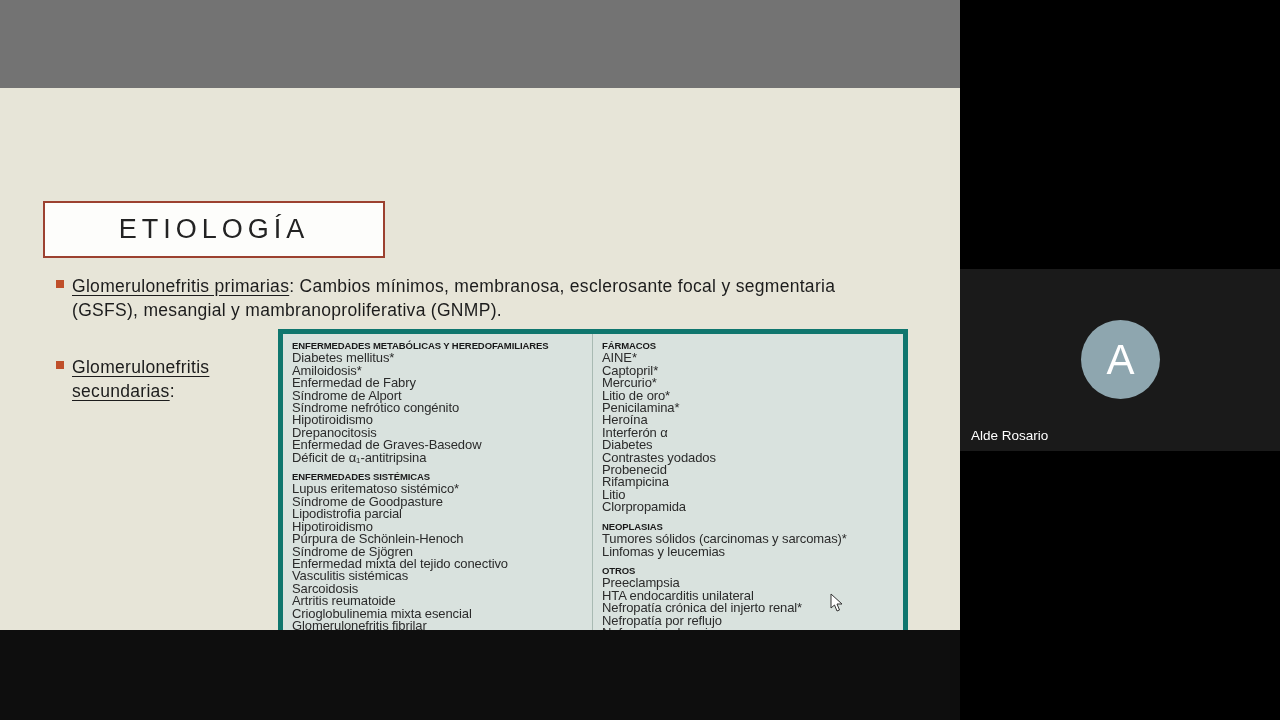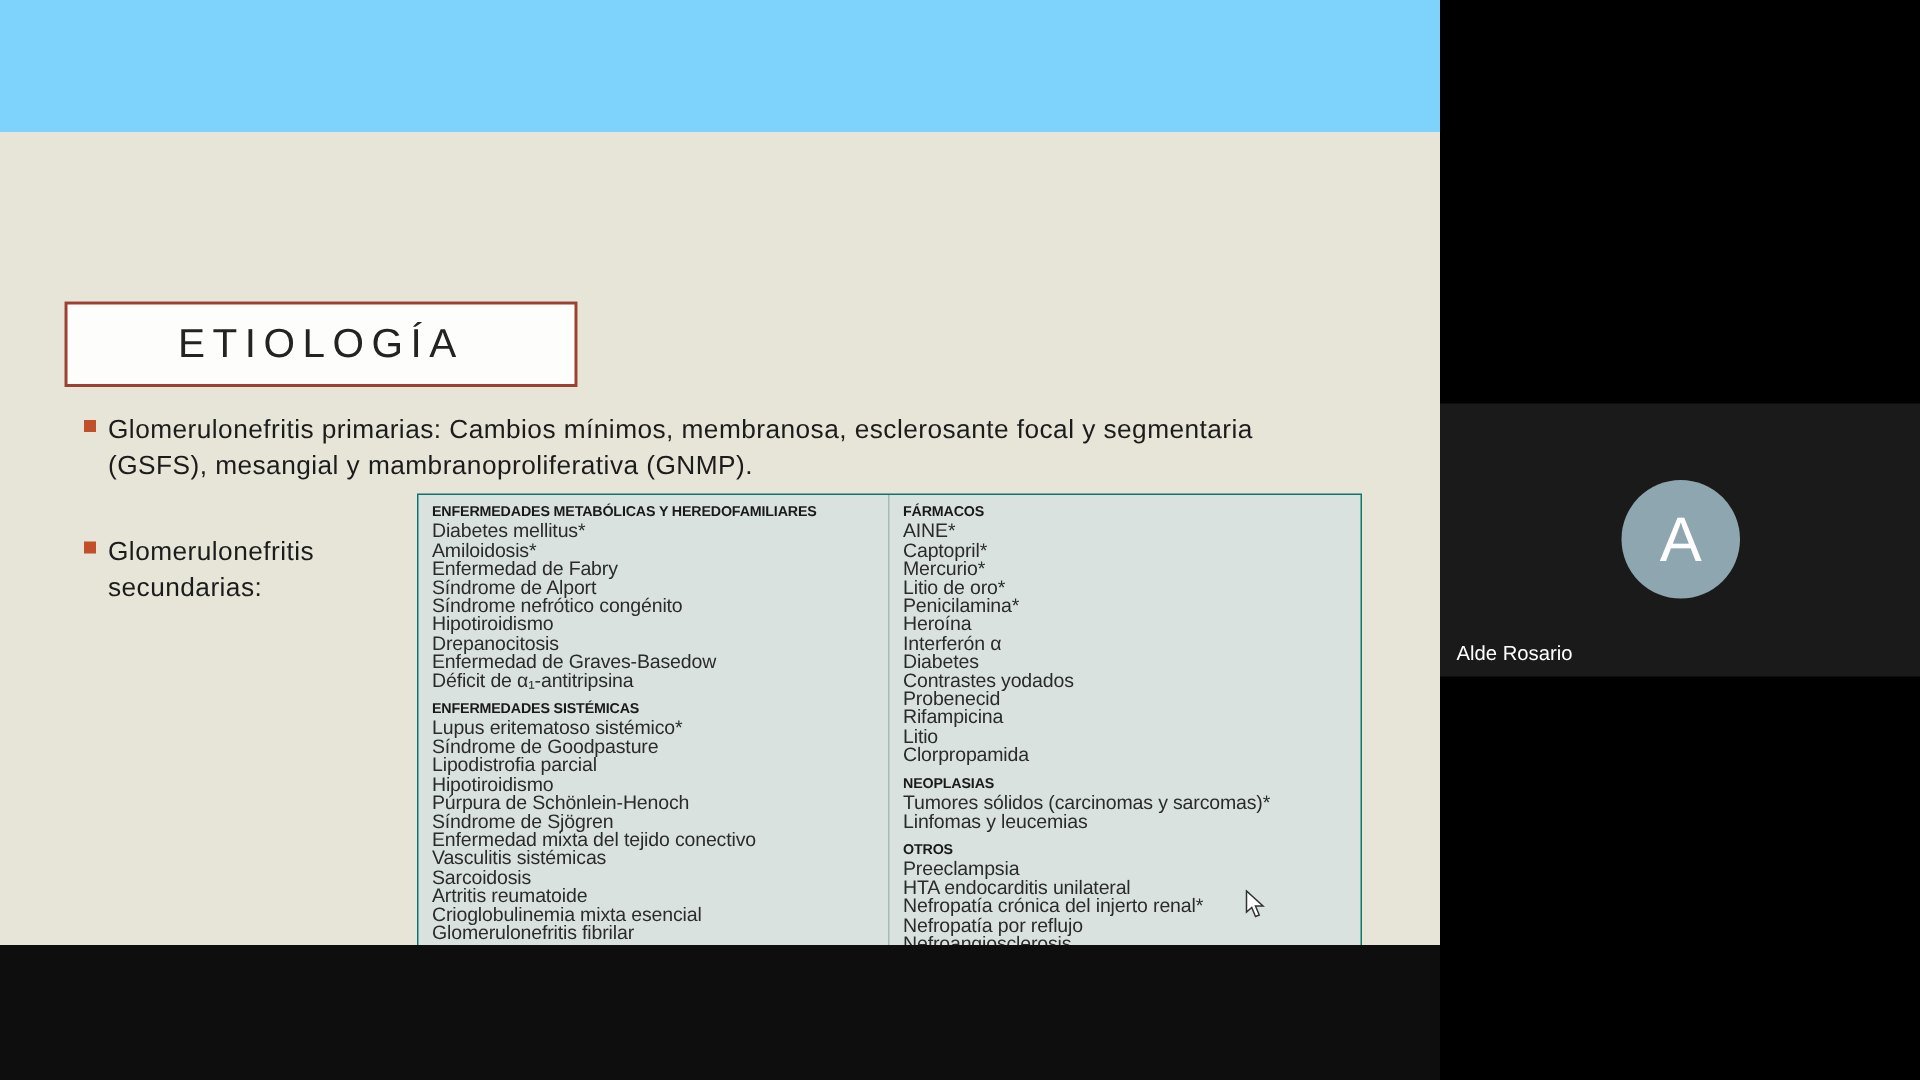--- a/index.html
+++ b/index.html
@@ -1,32 +1,32 @@
 <!DOCTYPE html>
 <html><head>
 <meta charset="utf-8">
 <style>
   html,body{margin:0;padding:0;background:#000;}
-  #stage{position:relative;width:1280px;height:720px;background:#7dd3fc;overflow:hidden;
+  #stage{position:relative;width:1280px;height:720px;background:#737373;overflow:hidden;
          font-family:"Liberation Sans", sans-serif;}
   
   #slide{position:absolute;left:0;top:88px;width:960px;height:542px;background:#e7e5d8;}
   #bottom-bar{position:absolute;left:0;top:630px;width:960px;height:90px;background:#0e0e0e;}
   #title-box{position:absolute;left:43px;top:113px;width:338px;height:53px;background:#fdfdfb;
              border:2px solid #9c4130;display:flex;align-items:center;justify-content:center;}
   #title-box .t{font-size:27px;letter-spacing:5px;color:#232323;font-weight:500;}
   .bullet-row{position:absolute;display:flex;}
   .bullet-sq{width:8px;height:8px;background:#c04f2a;margin-top:6px;margin-right:8px;flex:0 0 8px;}
   .bullet-text{font-size:17.5px;line-height:24px;color:#1c1c1c;letter-spacing:0.3px;}
-  .bullet-text .lead{text-underline-offset:3px;}
+  .bullet-text .lead{text-decoration:underline;text-underline-offset:3px;}
   #bullet1{left:56px;top:186px;width:810px;}
   #bullet2{left:56px;top:267px;width:210px;}
   
   #etio-table{position:absolute;left:278px;top:241px;width:630px;height:384px;
-              background:#d9e2de;border:1px solid #0f766e;box-sizing:border-box;
+              background:#d9e2de;border:5px solid #0f766e;box-sizing:border-box;
               display:flex;overflow:hidden;}
   .tbl-col{width:50%;box-sizing:border-box;padding:6px 8px 0 9px;}
   .tbl-col.left{border-right:1px solid #a9bab3;}
   .tbl-section{margin-bottom:7px;}
   .tbl-header{font-size:9.5px;font-weight:bold;color:#191919;line-height:12.4px;letter-spacing:-0.1px;white-space:nowrap;}
   .tbl-item{font-size:13px;color:#2b2b2b;line-height:12.4px;letter-spacing:-0.1px;white-space:nowrap;}
   .tbl-item.indent{padding-left:13px;}
   
   #watermark{position:absolute;left:728px;top:540px;color:#97a3a3;opacity:0.62;}
   #watermark .w1{font-size:15.5px;}

